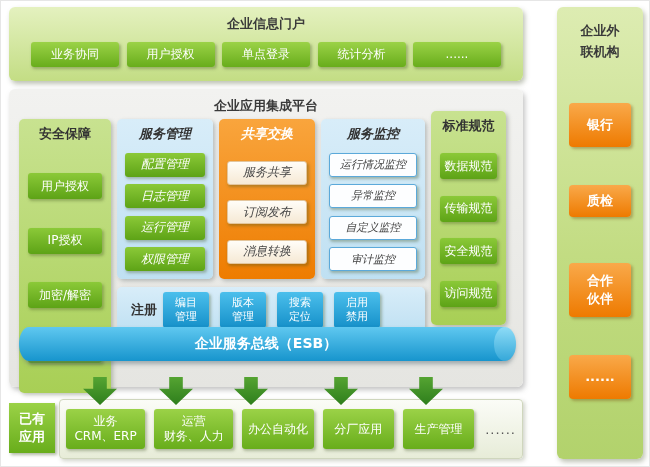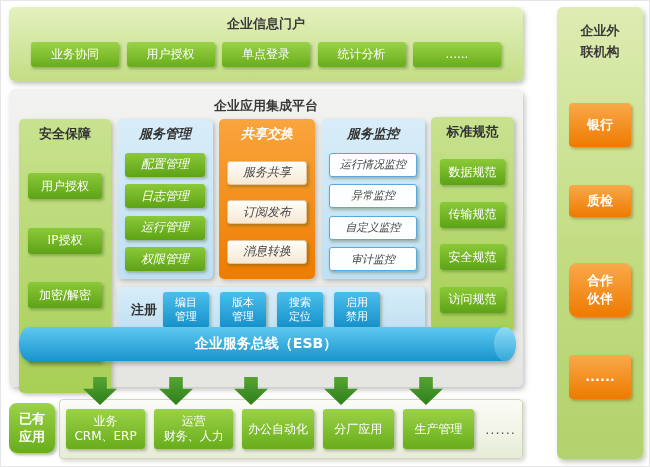--- a/index.html
+++ b/index.html
@@ -24,21 +24,21 @@
   .btn.green{background:linear-gradient(180deg,#9bd247 0%,#68ad1b 100%);color:#fff;font-size:12px;}
   .portal-row .btn{width:88px;height:25px;}
 
   
   .main{left:8px;top:88px;width:514px;height:298px;background:linear-gradient(180deg,#f2f2f0 0%,#e5e5e1 100%);box-shadow:2px 3px 5px rgba(140,140,140,.5);}
 
   .col{position:absolute;border-radius:5px;box-shadow:2px 2px 4px rgba(100,110,90,.4);}
   .col-header{font-size:13px;font-weight:bold;color:#333;text-align:center;padding:6px 0 2px 0;}
   .col-green{background:linear-gradient(180deg,#c8e290 0%,#a8cf55 100%);}
   .col-security{left:10px;top:30px;width:92px;height:274px;}
-  .col-standards{left:422px;top:28px;width:83px;height:214px;}
+  .col-standards{left:422px;top:22px;width:75px;height:214px;}
   .col-btns{display:flex;flex-direction:column;justify-content:space-evenly;height:calc(100% - 28px);padding:0 9px 6px 9px;}
   .col-green .btn{height:26px;background:linear-gradient(180deg,#8bc938 0%,#5da316 100%);color:#fff;font-size:12px;}
 
   .mid{position:absolute;left:108px;top:30px;width:308px;height:214px;}
   .mcol{position:absolute;top:0;height:160px;border-radius:5px;box-shadow:2px 2px 4px rgba(100,110,110,.4);font-style:italic;}
   .mcol-blue{background:linear-gradient(180deg,#d8edf9 0%,#bfe0f2 100%);}
   .mcol-orange{background:linear-gradient(180deg,#f9a53d 0%,#ee7c00 100%);}
   .mcol-mgmt{left:0;width:96px;}
   .mcol-share{left:102px;width:96px;}
   .mcol-share .col-header{color:#ffffff;}
@@ -61,40 +61,40 @@
     box-shadow:2px 3px 4px rgba(90,110,120,.5);}
   .esb::after{content:"";position:absolute;right:-3px;top:0;width:22px;height:34px;border-radius:50%;
     background:linear-gradient(180deg,#8edcf7 0%,#35a8d9 100%);}
 
   .arrow{position:absolute;width:34px;height:28px;z-index:5;
     background:linear-gradient(180deg,#55a432 0%,#2e7e1c 100%);
     clip-path:polygon(30% 0,70% 0,70% 42%,100% 42%,50% 100%,0 42%,30% 42%);}
   .arrow-0{left:82px;top:376px;} .arrow-1{left:158px;top:376px;} .arrow-2{left:233px;top:376px;}
   .arrow-3{left:323px;top:376px;} .arrow-4{left:408px;top:376px;}
 
-  .existing-label{position:absolute;left:8px;top:402px;width:46px;height:50px;border-radius:8px;
+  .existing-label{position:absolute;left:8px;top:402px;width:46px;height:50px;border-radius:0;
     background:linear-gradient(180deg,#9bd247 0%,#68ad1b 100%);color:#fff;font-size:13px;font-weight:bold;
     display:flex;align-items:center;justify-content:center;text-align:right;white-space:pre-line;
     box-shadow:2px 2px 3px rgba(60,80,30,.4);line-height:1.4;}
   .bottom-panel{position:absolute;left:58px;top:398px;width:464px;height:60px;border-radius:4px;
     background:linear-gradient(180deg,#fbfcf7 0%,#e7ecd8 100%);border:1px solid #cfd6bd;
     display:flex;align-items:center;padding:0 6px;box-sizing:border-box;
     box-shadow:2px 2px 4px rgba(120,130,100,.35);}
   .bottom-panel .btn{height:40px;background:linear-gradient(180deg,#9bd247 0%,#68ad1b 100%);color:#fff;font-size:12px;margin-right:9px;}
   .app-wide{width:80px;} .app-std{width:72px;}
   .more-dots{font-size:13px;color:#555;margin-left:2px;letter-spacing:1px;}
 
   
   .external{left:556px;top:6px;width:86px;height:452px;background:linear-gradient(180deg,#ddecb2 0%,#c2dc82 55%,#b2d26c 100%);}
   .external-title{font-size:13px;font-weight:bold;color:#3a3a3a;text-align:center;padding-top:14px;white-space:pre-line;line-height:1.6;}
   .ext-btn{position:absolute;left:12px;width:62px;border-radius:4px;
     background:linear-gradient(180deg,#f9a94a 0%,#ee7a00 100%);color:#fff;font-size:13px;font-weight:bold;
     display:flex;align-items:center;justify-content:center;text-align:center;white-space:pre-line;
     box-shadow:2px 2px 3px rgba(120,80,20,.4);line-height:1.35;}
-  .ext-0{top:96px;height:44px;} .ext-1{top:178px;height:32px;} .ext-2{top:256px;height:54px;border-radius:8px;} .ext-3{top:348px;height:44px;}
+  .ext-0{top:96px;height:44px;} .ext-1{top:178px;height:32px;} .ext-2{top:256px;height:54px;} .ext-3{top:348px;height:44px;}
 </style>
 </head>
 <body>
 
 <div class="canvas">
 
   <div class="panel portal shadow">
     <div class="panel-title">企业信息门户</div>
     <div class="portal-row">
       <div class="btn green">业务协同</div>

